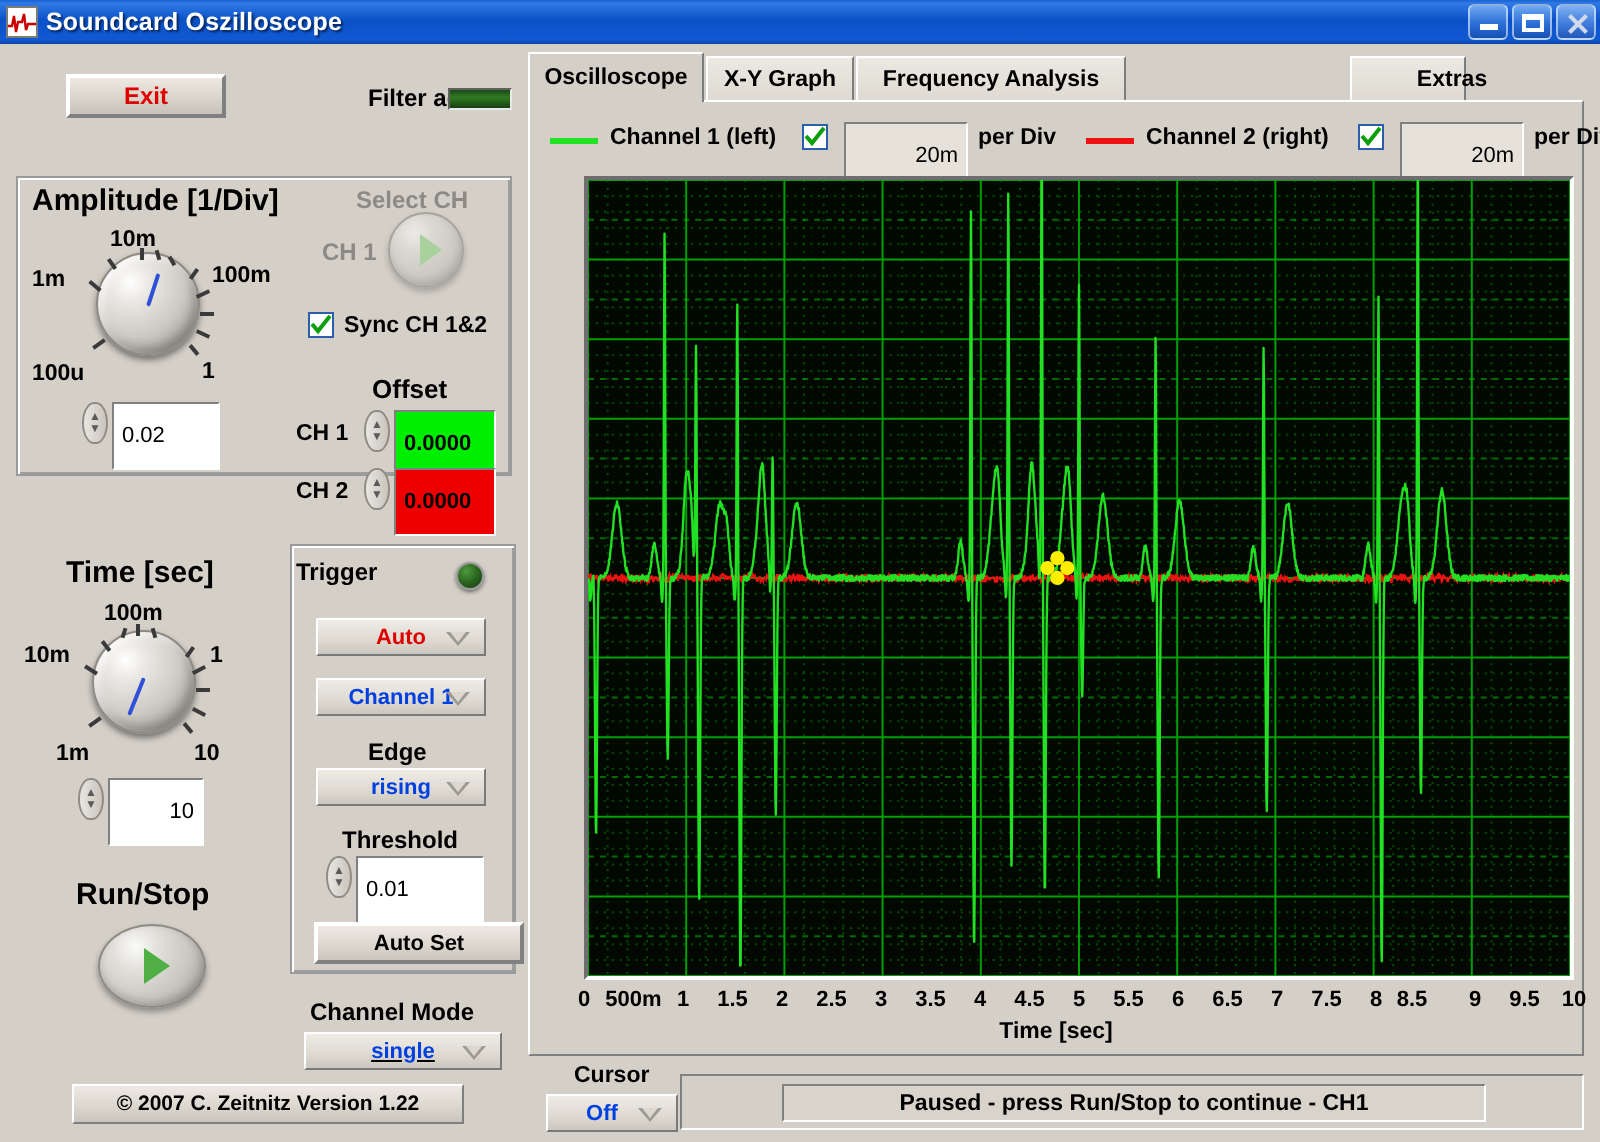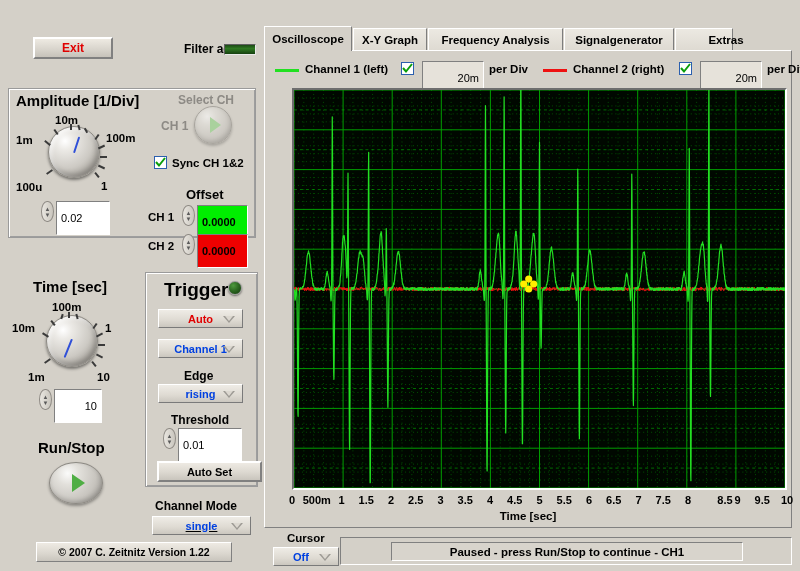--- a/index.html
+++ b/index.html
@@ -230,20 +230,40 @@
     border-right:1px solid #808080; border-bottom:1px solid #808080;
     display:flex; align-items:center; justify-content:center;
     font-size:10.5px; font-weight:bold; color:#000;
   }
 </style>
 </head>
 <body>
 
 <div id="app">
 
+  <div id="titlebar">
+    <div id="tb-icon">
+      <svg width="14" height="14" viewBox="0 0 14 14">
+        <polyline points="0,9 2,9 3,4 4,12 5,7 7,7 8,3 9,11 10,8 14,8" fill="none" stroke="#cc0000" stroke-width="1.2"></polyline>
+      </svg>
+    </div>
+    <div id="tb-title">Soundcard Oszilloscope</div>
+    <div id="tb-buttons">
+      <div class="tb-btn min">
+          <i></i>
+        </div>
+      <div class="tb-btn max">
+          <i></i>
+        </div>
+      <div class="tb-btn close">
+          <i class="a"></i>
+          <i class="b"></i>
+        </div>
+    </div>
+  </div>
 
   <div id="exit-btn">Exit</div>
   <div class="lbl b" style="left:148px; top:42px; font-size:12px;margin-left:36px;">Filter active</div>
   <div id="filter-led"></div>
 
   <div class="groupbox" style="left:8px; top:88px; width:248px; height:150px;">
   </div>
   <div class="lbl" style="left:16px; top:92px; font-size:15px; font-weight:bold;">Amplitude [1/Div]</div>
 
   <div class="lbl b" style="left:55px; top:114px; font-size:11.5px;">10m</div>
@@ -315,21 +335,21 @@
     <div class="tick" style="left:4px; top:7px; width:6px; height:2px; transform:rotate(52deg);"></div>
     <div class="tick" style="left:22px; top:-3px; width:2px; height:6px;"></div>
     <div class="tick" style="left:15px; top:-1px; width:2px; height:5px; transform:rotate(18deg);"></div>
     <div class="tick" style="left:30px; top:-1px; width:2px; height:5px; transform:rotate(-16deg);"></div>
   </div>
 
   <div class="spin" style="left:39px; top:389px;">▲<br>▼</div>
   <div class="numfield right" style="left:54px; top:389px; width:48px; height:21px;">10</div>
 
   <div class="groupbox" style="left:145px; top:272px; width:113px; height:215px;"></div>
-  <div class="lbl" style="left:164px; top:279px; font-size:19px; font-weight:bold;">Trigger</div>
+  <div class="lbl" style="left:148px; top:279px; font-size:12px; font-weight:bold;">Trigger</div>
   <div id="trig-led" style="left:228px; top:281px;"></div>
 
   <div class="dd" style="left:158px; top:309px; width:85px;">
     <span style="color:#e00000">Auto</span>
     <span class="arrow"></span>
   </div>
   <div class="dd" style="left:158px; top:339px; width:85px;">
     <span style="color:#0040e0">Channel 1</span>
     <span class="arrow"></span>
   </div>
@@ -356,21 +376,20 @@
     <span style="color:#0040e0">single</span>
     <span class="arrow"></span>
   </div>
 
   <div id="copyright">© 2007   C. Zeitnitz Version 1.22</div>
 
   <div id="tabstrip">
     <div class="tab active" style="left:0; width:88px;">Oscilloscope</div>
     <div class="tab" style="left:89px; width:74px;">X-Y Graph</div>
     <div class="tab" style="left:164px; width:135px;">Frequency Analysis</div>
-    <div class="tab" style="left:300px; width:110px;">Signalgenerator</div>
     <div class="tab" style="left:411px; width:58px;padding-left:44px;">Extras</div>
   </div>
 
   <div id="scope-outer">
 
     <div class="ch-swatch" style="left:10px; top:18px; width:24px; background:#22e022;"></div>
     <div class="lbl b" style="left:40px; top:12px; font-size:11.5px;">Channel 1 (left)</div>
     <div class="chk" style="left:136px; top:11px;">
       <svg width="11" height="11" viewBox="0 0 11 11">
           <polyline points="1,5 4,8.5 10,1" fill="none" stroke="#0a9e0a" stroke-width="2"></polyline>
@@ -526,21 +545,21 @@
         <span style="left: 173.25px;">3.5</span>
         <span style="left: 198px;">4</span>
         <span style="left: 222.75px;">4.5</span>
         <span style="left: 247.5px;">5</span>
         <span style="left: 272.25px;">5.5</span>
         <span style="left: 297px;">6</span>
         <span style="left: 321.75px;">6.5</span>
         <span style="left: 346.5px;">7</span>
         <span style="left: 371.25px;">7.5</span>
         <span style="left: 396px;">8</span>
-        <span style="left: 433px;">8.5</span>
+        <span style="left: 414px;">8.5</span>
         <span style="left: 445.5px;">9</span>
         <span style="left: 470.25px;">9.5</span>
         <span style="left: 495px;">10</span>
       </div>
     <div id="xlabel" style="left:0; top:459px;">Time [sec]</div>
 
     <div class="lbl b" style="left:22px; top:481px; font-size:11.5px;">Cursor</div>
     <div class="dd" style="left:8px; top:496px; width:66px;">
       <span style="color:#0040e0; margin-right:10px;">Off</span>
       <span class="arrow"></span>

